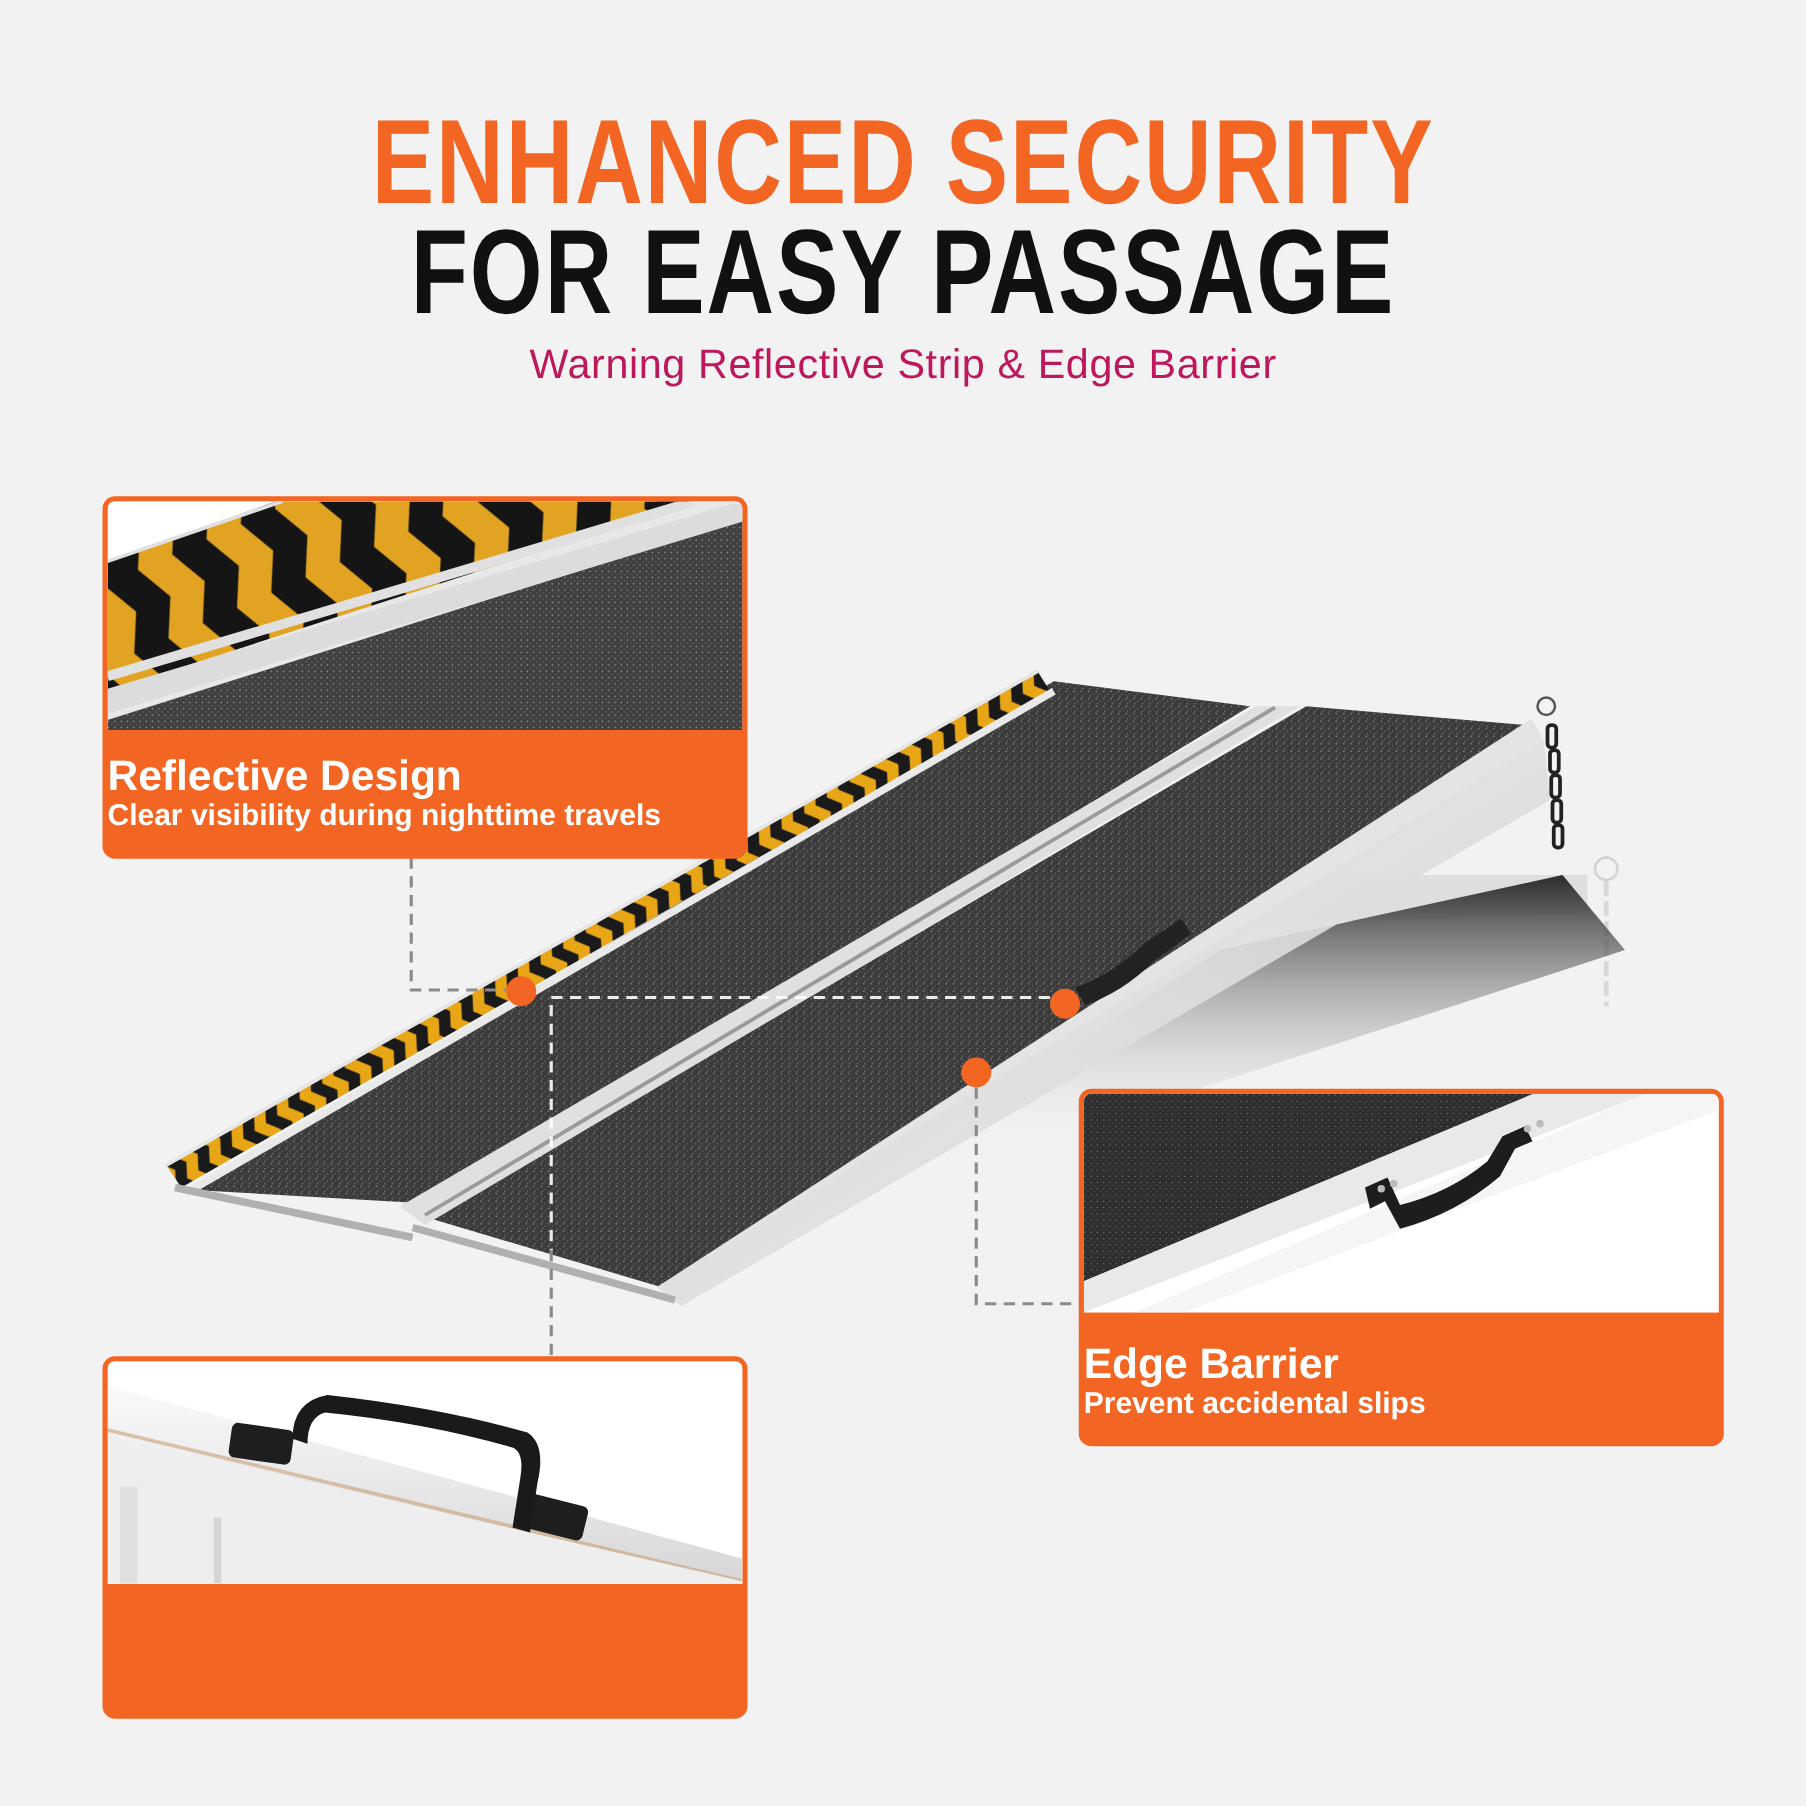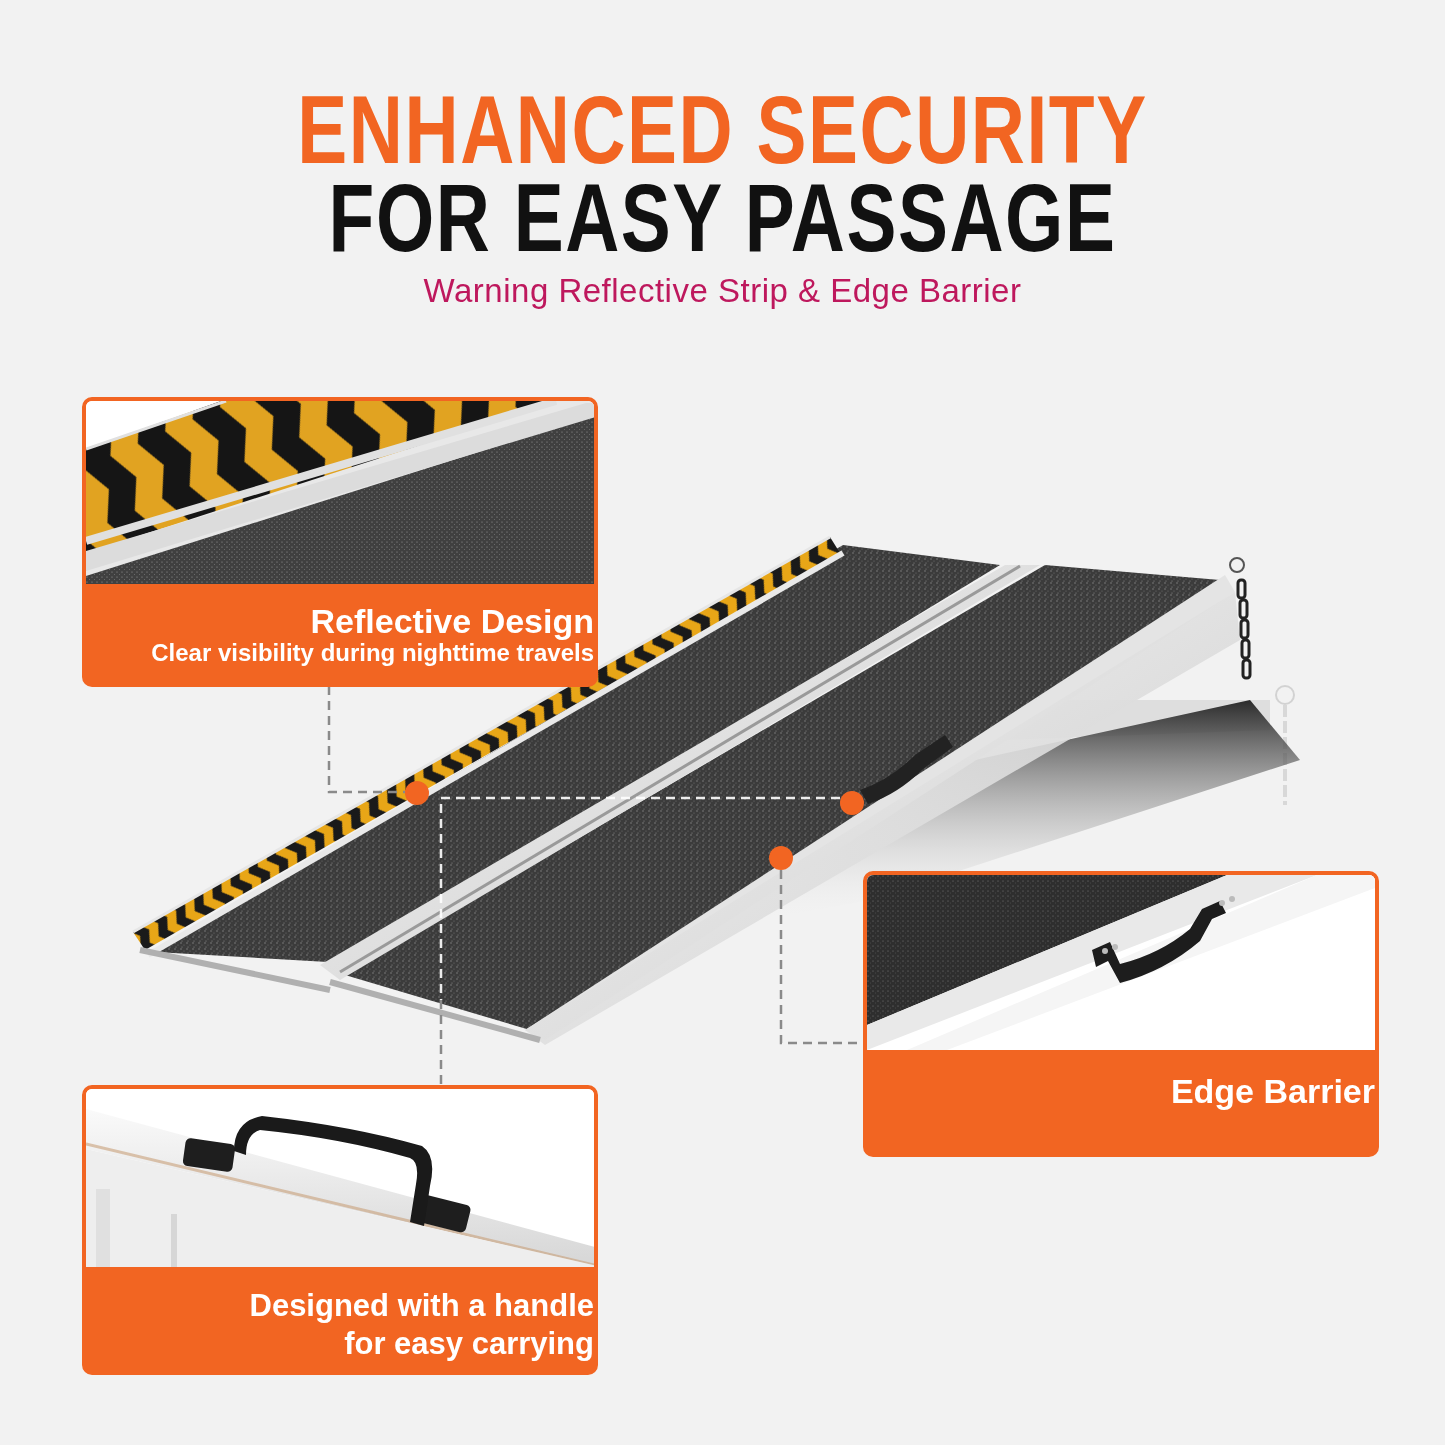--- a/index.html
+++ b/index.html
@@ -21,21 +21,21 @@
     font-size:33px; color:#be185d; letter-spacing:0.5px;
   }
   .scene { position:absolute; left:0; top:0; width:1445px; height:1445px; }
 
   .card {
     position:absolute; border:4px solid #f26522; border-radius:10px;
     background:#f26522; overflow:hidden; box-sizing:border-box;
   }
   .card .photo { position:absolute; left:0; top:0; width:100%; background:#fff; overflow:hidden; }
   .card .caption {
-    position:absolute; left:0; width:100%; text-align:right; color:#fff;
+    position:absolute; left:0; width:100%; text-align:left; color:#fff;
   }
   .cap-title { font-weight:bold; font-size:34px; line-height:40px; display:block; }
   .cap-sub { font-weight:bold; font-size:24px; line-height:24px; display:block; }
   .cap-big { font-weight:bold; font-size:31px; line-height:38px; display:block; }
   .dot { position:absolute; width:24px; height:24px; border-radius:50%; background:#f26522; }
 </style>
 </head>
 <body>
 
 <div class="headline h1">ENHANCED SECURITY</div>
@@ -164,20 +164,21 @@
       <polygon points="40,175 450,0 516,0 516,10 80,175" fill="#f5f5f5"></polygon>
       <path d="M225,75 l18,-8 l10,22 q40,-10 70,-35 l12,-20 l18,-8 l6,12 l-14,6 l-12,22 q-35,30 -80,42 l-12,-22 l-12,6 z" fill="#1d1d1d"></path>
       <circle cx="238" cy="76" r="3" fill="#bbb"></circle>
       <circle cx="248" cy="72" r="3" fill="#bbb"></circle>
       <circle cx="355" cy="28" r="3" fill="#bbb"></circle>
       <circle cx="365" cy="24" r="3" fill="#bbb"></circle>
     </svg>
   </div>
   <div class="caption" style="top:196px;">
     <span class="cap-title">Edge Barrier</span>
+    <span class="cap-sub">Prevent accidental slips</span>
   </div>
 </div>
 
 <div class="card" style="left:82px; top:1085px; width:516px; height:290px;">
   <div class="photo" style="height:178px;">
     <svg width="516" height="178" viewBox="0 0 516 178">
       <defs>
         <linearGradient id="alu2" x1="0" y1="0" x2="0" y2="1">
           <stop offset="0" stop-color="#fafafa"></stop>
           <stop offset="1" stop-color="#d6d6d6"></stop>
@@ -187,17 +188,13 @@
       <polygon points="0,20 516,160 516,178 0,60" fill="url(#alu2)"></polygon>
       <polyline points="0,55 516,178" stroke="#c9a07a" stroke-width="3" opacity="0.6"></polyline>
       <polygon points="0,60 516,178 0,178" fill="#eeeeee"></polygon>
       <rect x="10" y="100" width="14" height="78" fill="#e0e0e0"></rect>
       <rect x="85" y="125" width="6" height="53" fill="#d6d6d6"></rect>
       <rect x="98" y="52" width="50" height="28" rx="5" fill="#1e1e1e" transform="rotate(8 123 66)"></rect>
       <rect x="328" y="110" width="55" height="28" rx="5" fill="#1e1e1e" transform="rotate(14 355 124)"></rect>
       <path d="M148,62 q0,-30 28,-35 q90,10 160,30 q15,10 8,40 l-6,40 l-14,-4 l6,-38 q4,-22 -6,-26 q-70,-20 -150,-28 q-14,4 -14,25 z" fill="#1a1a1a"></path>
     </svg>
   </div>
-  <div class="caption" style="top:198px;">
-    <span class="cap-big">Designed with a handle</span>
-    <span class="cap-big">for easy carrying</span>
-  </div>
 </div>
 
 </body></html>

